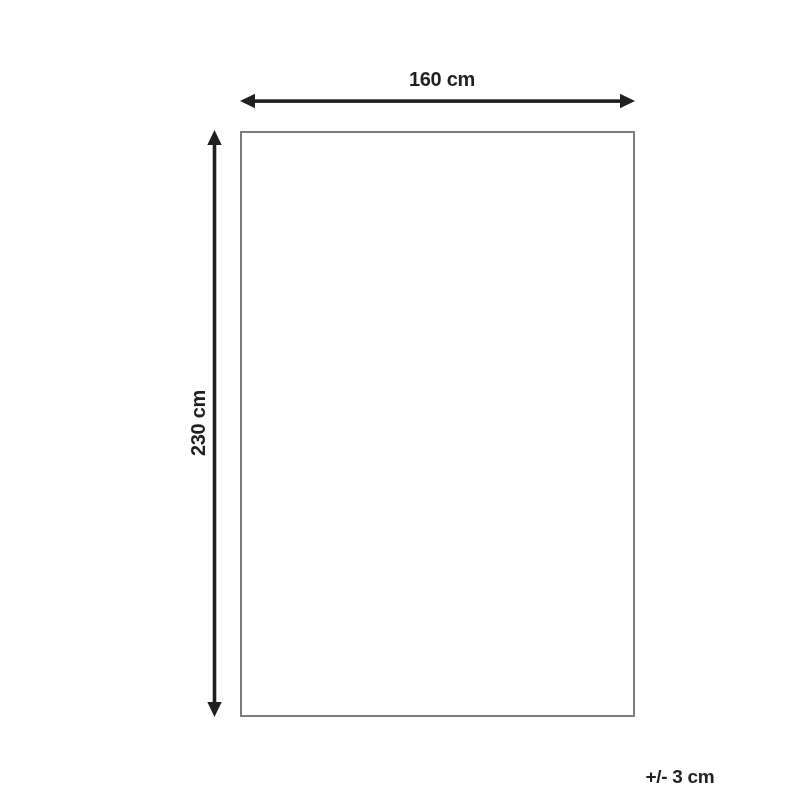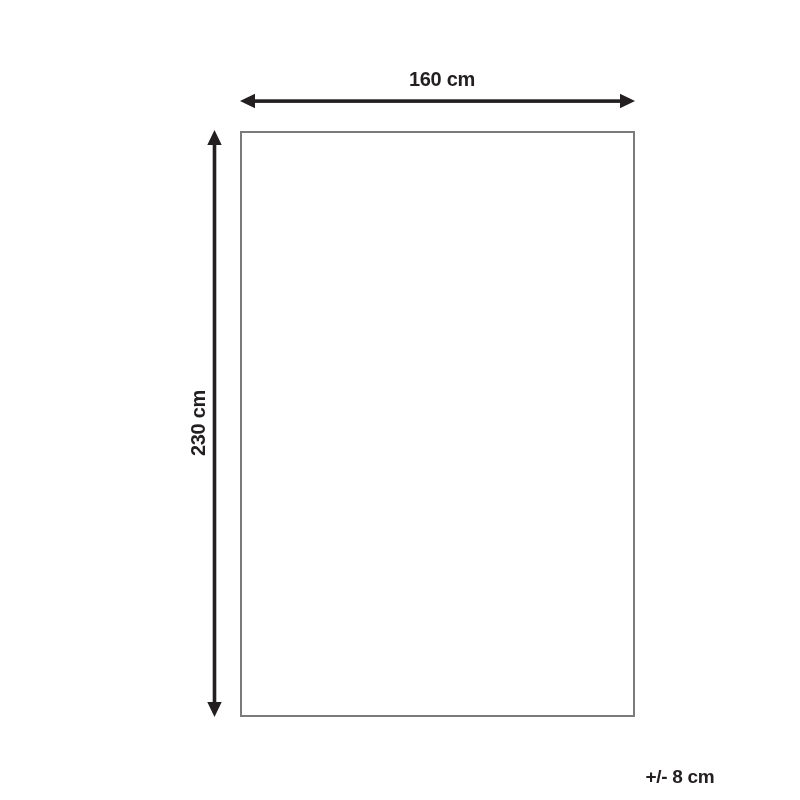--- a/index.html
+++ b/index.html
@@ -70,15 +70,15 @@
       <rect x="200.7" y="142" width="3.6" height="563"></rect>
       <polygon points="202.5,130 195.3,145 209.7,145"></polygon>
       <polygon points="202.5,717 195.3,702 209.7,702"></polygon>
     </g>
   </svg>
 
   <div class="dim-label width-label">160 cm</div>
 
   <div class="dim-label height-label">230 cm</div>
 
-  <div class="dim-label tolerance-label">+/- 8 cm</div>
+  <div class="dim-label tolerance-label">+/- 3 cm</div>
 
 </div>
 
 </body></html>

